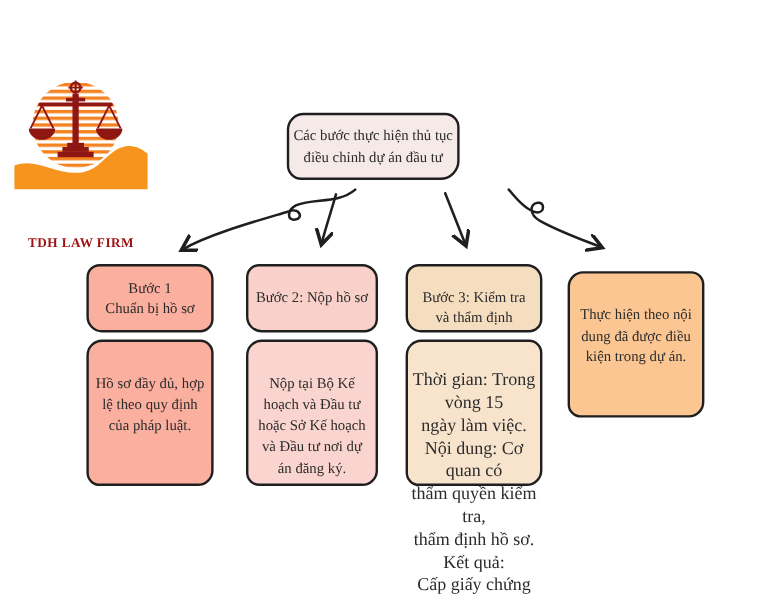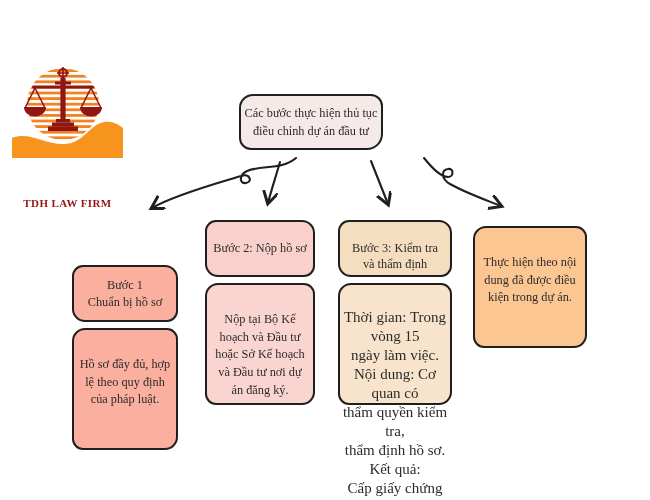--- a/index.html
+++ b/index.html
@@ -48,21 +48,21 @@
     box-sizing:border-box;height:57px;display:flex;align-items:center;
     justify-content:center;text-align:center;font-size:12.3px;line-height:1.35;
     padding:2px 6px;white-space:pre-line;
   }
   .step .bod{
     margin-top:6px;border:2px solid var(--outline);
     border-radius:13px 11px 13px 11px;box-sizing:border-box;height:122px;
     text-align:center;font-size:12.3px;line-height:1.45;
     padding:8px 5px 0 5px;white-space:pre-line;
   }
-  .c1{left:72px;width:106px;margin-top:45px;}
+  .c1{left:72px;width:106px;}
   .c2{left:205px;width:110px;}
   .c3{left:338px;width:114px;}
   .c4{left:473px;width:114px;}
   .c1 .hdr,.c1 .bod{background:var(--step1-bg);}
   .c2 .hdr{background:var(--step2-bg);}
   .c2 .bod{background:var(--step2-body-bg);}
   .c3 .hdr{background:var(--step3-header-bg);align-items:flex-end;}
   .c3 .bod{background:var(--step3-body-bg);font-size:15px;line-height:1.27;padding:4px 2px;}
   .c4 .hdr,.c4 .bod{background:var(--step4-bg);}
 </style>

